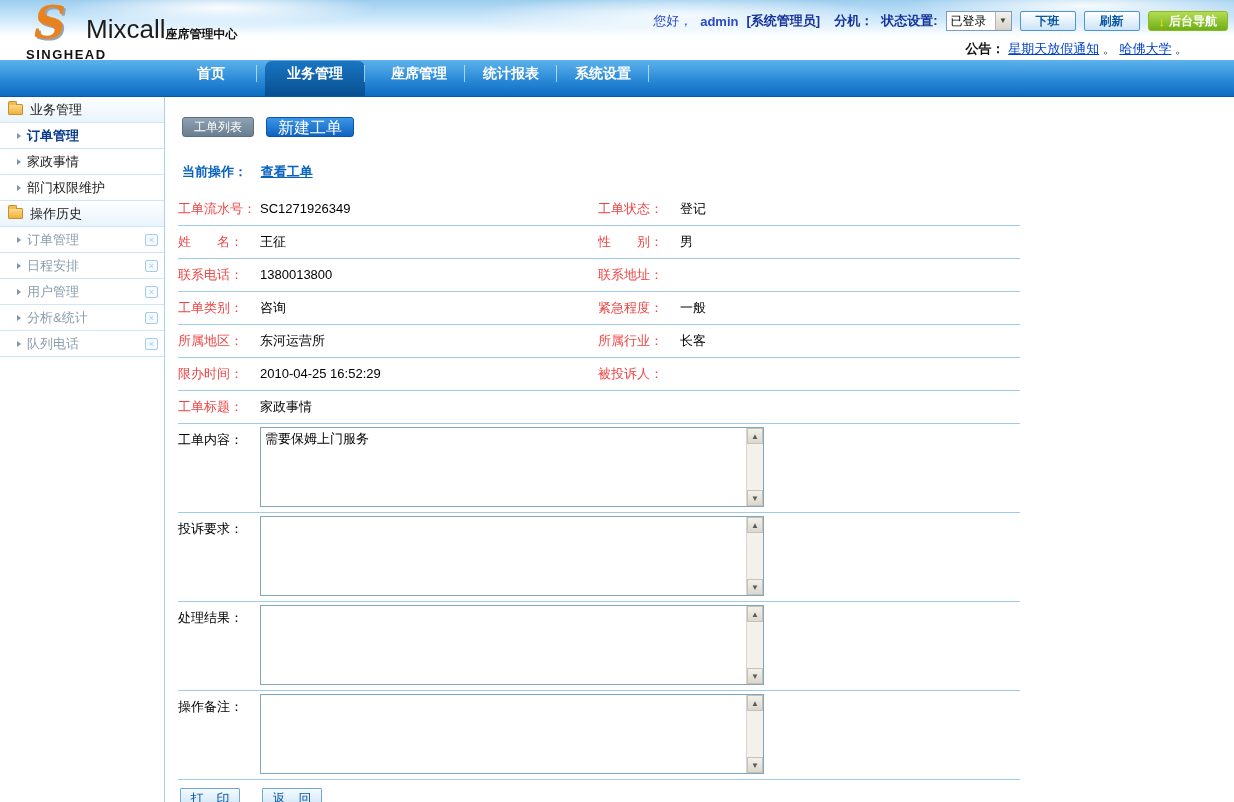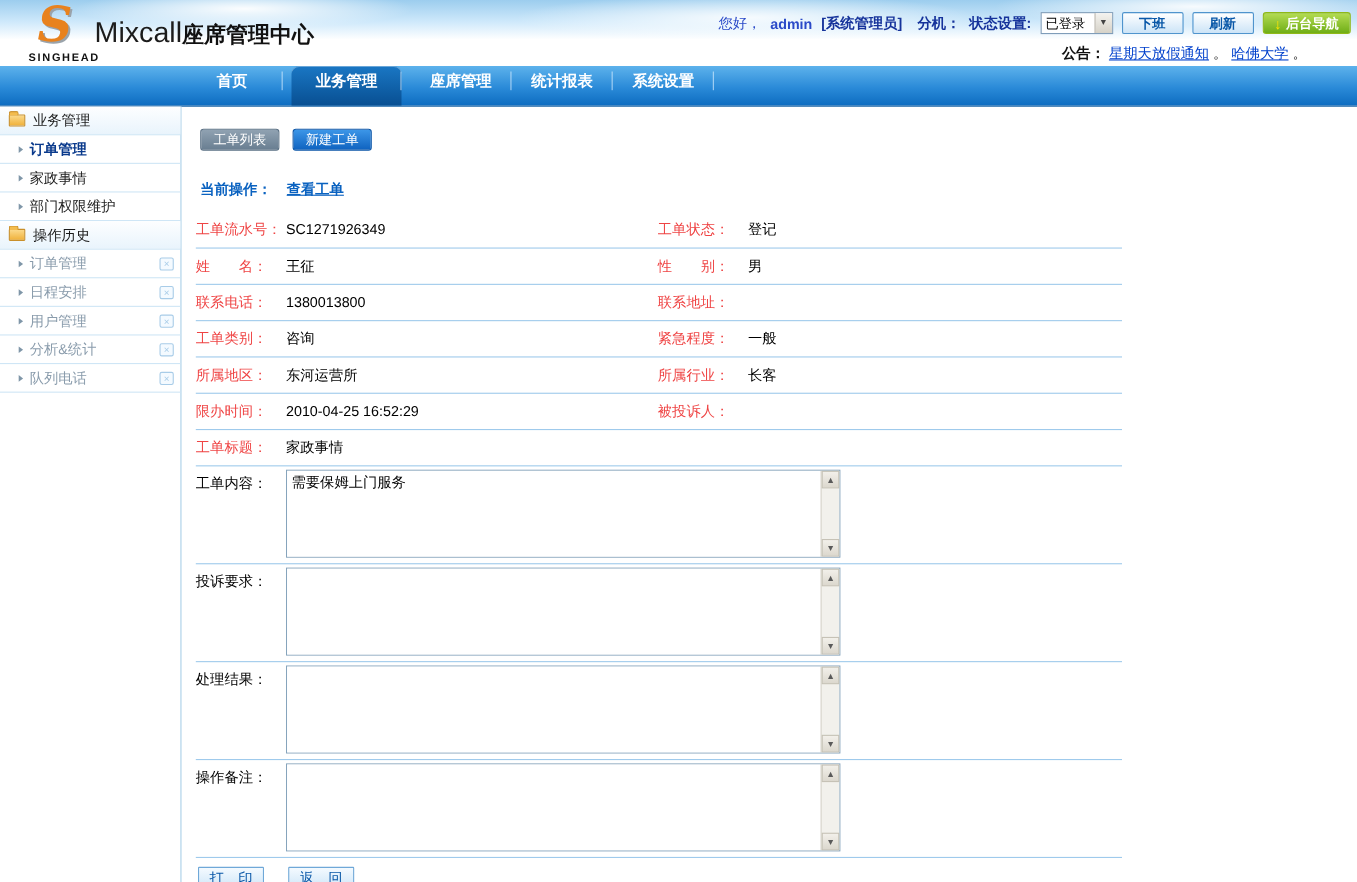--- a/index.html
+++ b/index.html
@@ -10,25 +10,25 @@
   .header { position:relative; height:60px;
     background:
       radial-gradient(ellipse 220px 26px at 18% 8px, rgba(255,255,255,.95), rgba(255,255,255,0) 70%),
       radial-gradient(ellipse 300px 30px at 55% 16px, rgba(255,255,255,.85), rgba(255,255,255,0) 70%),
       radial-gradient(ellipse 260px 26px at 88% 6px, rgba(255,255,255,.9), rgba(255,255,255,0) 70%),
       linear-gradient(180deg,#9ccdee 0,#cfe9fb 20px,#ffffff 36px,#ffffff 100%);
   }
   .logo-s { position:absolute; left:34px; top:0; font-family:"DejaVu Serif",serif;
             font-size:44px; font-weight:bold; font-style:italic; color:#e8821e;
             text-shadow:2px 2px 0 #9aa3ab; line-height:46px; }
-  .logo-brand { position:absolute; left:26px; top:47px; font-size:10px; font-weight:bold;
+  .logo-brand { position:absolute; left:26px; top:47px; font-size:13px; font-weight:bold;
                 letter-spacing:1.5px; color:#121212; }
   .app-title { position:absolute; left:86px; top:14px; white-space:nowrap; }
   .mixcall { font-size:26px; color:#1c1c1c; }
-  .title-suffix { font-size:20px; font-weight:bold; color:#111; }
+  .title-suffix { font-size:12px; font-weight:bold; color:#111; }
 
   .user-line1 { position:absolute; top:11px; right:6px; display:flex; align-items:center; gap:8px; }
   .greet { color:#2a49c8; }
   .uname { color:#2a49c8; font-weight:bold; }
   .urole,.ulabel { color:#16339b; font-weight:bold; }
   .ext { margin-left:6px;text-align:center; }
   .select-box { width:66px; height:20px; border:1px solid #7f9db9; background:#fff;
                 display:flex; align-items:flex-end; justify-content:space-between;
                 padding-left:4px; font-size:12px; cursor:pointer; }
   .select-arrow { width:16px; height:18px; background:linear-gradient(#f4f3ef,#d6d2c8);
@@ -77,21 +77,21 @@
   .win-icon { margin-left:auto; margin-right:6px; width:13px; height:12px; flex:none;
               border:1px solid #a8cce8; color:#a8cce8; background:#f4faff; border-radius:2px;
               font-size:9px; line-height:10px; text-align:center; }
 
   
   .main { flex:1; padding:20px 0 0 13px; }
   .toolbar { display:flex; gap:12px; margin:0 0 26px 4px; }
   .btn-slate { height:20px; padding:0 11px; border:1px solid #5a7084; border-radius:3px;
                background:linear-gradient(#90a2b2,#697e91); color:#fff; font-size:12px; cursor:pointer; }
   .btn-primary { height:20px; padding:0 11px; border:1px solid #0b56a8; border-radius:3px;
-                 background:linear-gradient(#3c96e8,#0f63c0); color:#fff; font-size:12px; cursor:pointer; }
+                 background:linear-gradient(#3c96e8,#0f63c0); color:#fff; font-size:16px; cursor:pointer; }
   .breadcrumb { margin:0 0 12px 4px; color:#0a62c0; font-weight:bold; font-size:13px; }
   .bc-value { margin-left:10px; text-decoration:underline; }
 
   .form { width:842px; }
   .frow { display:flex; height:33px; line-height:32px; border-bottom:1px solid #9fcaec; }
   .flabel { width:82px; flex:none; color:#ef4444; }
   .fvalue { width:338px; flex:none; }
   .fvalue2 { flex:1; }
 
   .ta-row { display:flex; padding:3px 0 5px; border-bottom:1px solid #9fcaec; }

